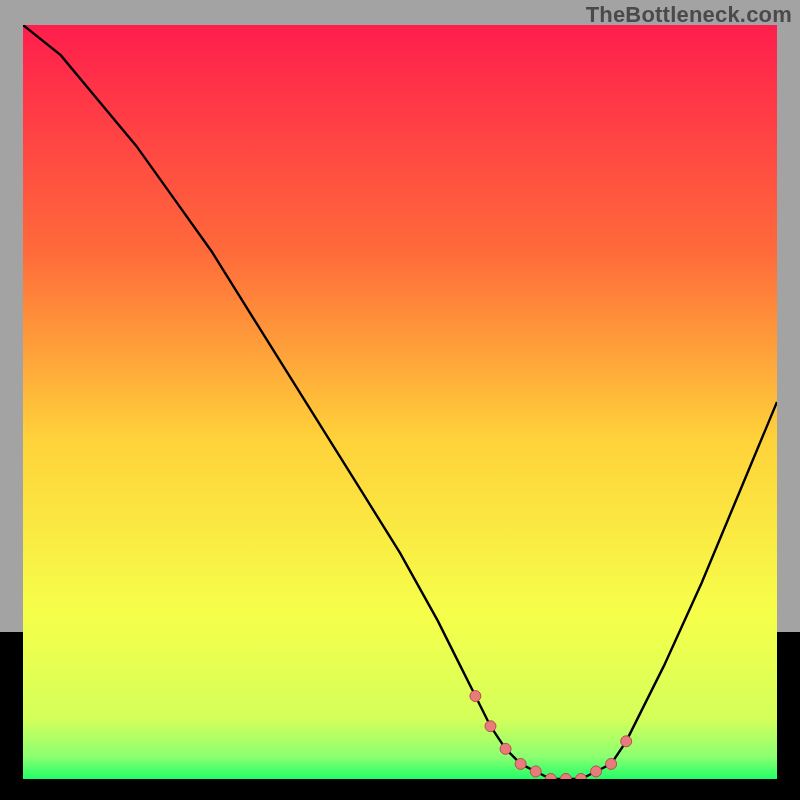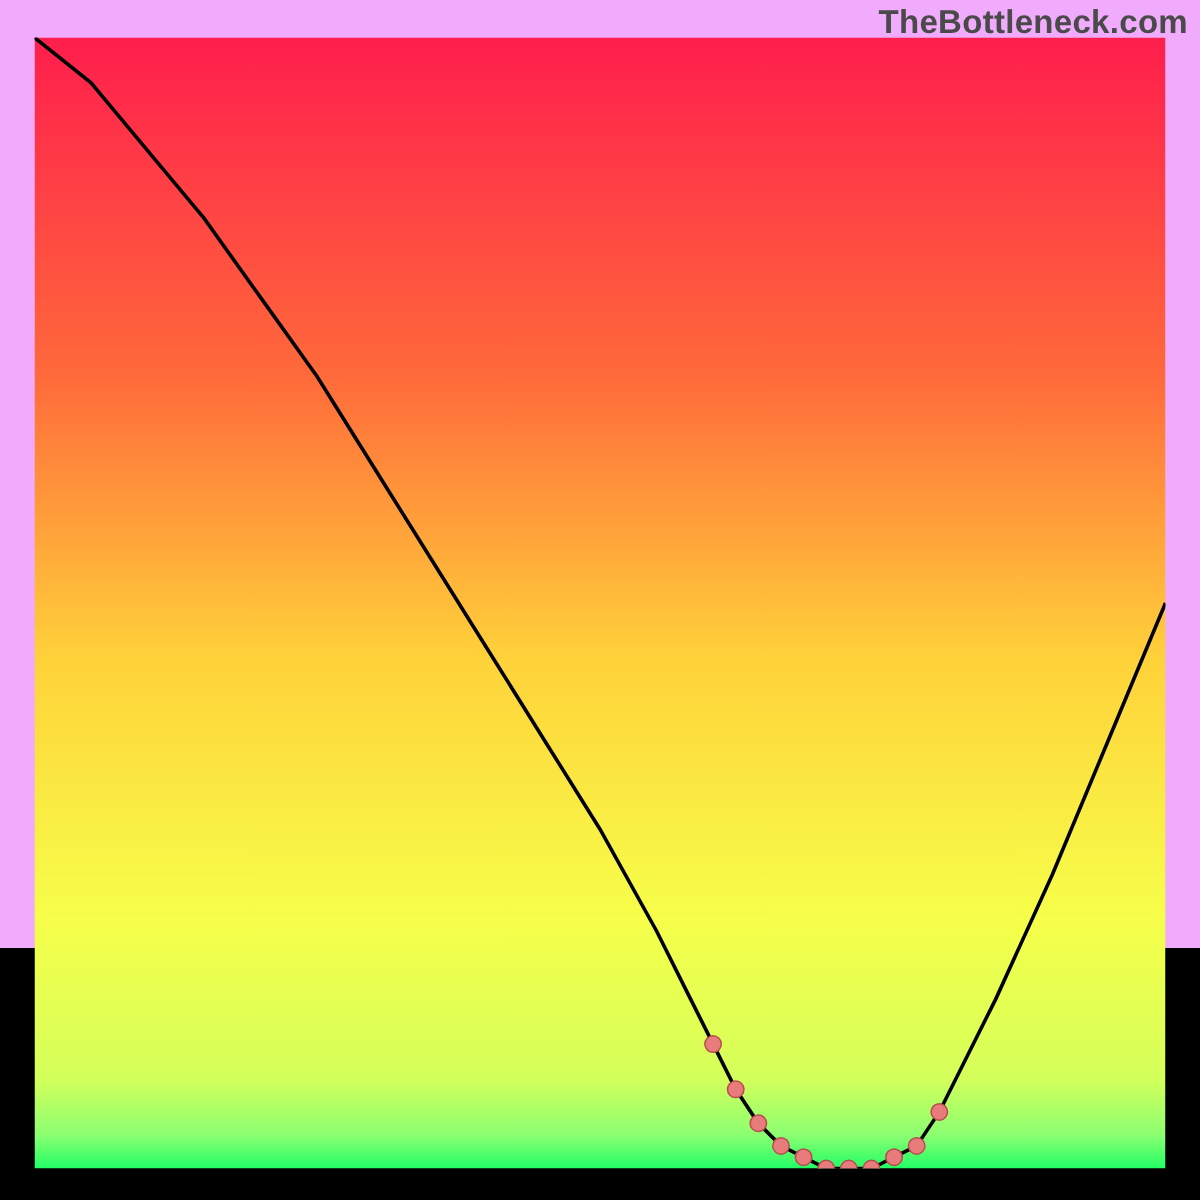--- a/index.html
+++ b/index.html
@@ -8,21 +8,21 @@
     width: 800px;
     height: 800px;
     background: #000;
     overflow: hidden;
     font-family: Arial, Helvetica, sans-serif;
   }
   .frame {
     position: relative;
     width: 800px;
     height: 632px;
-    background: #f0abfc;
+    background: #a3a3a3;
   }
   .watermark {
     position: absolute;
     top: 2px;
     right: 8px;
     color: #4a4a4a;
     font-size: 22px;
     font-weight: 600;
     letter-spacing: 0.2px;
     z-index: 5;

